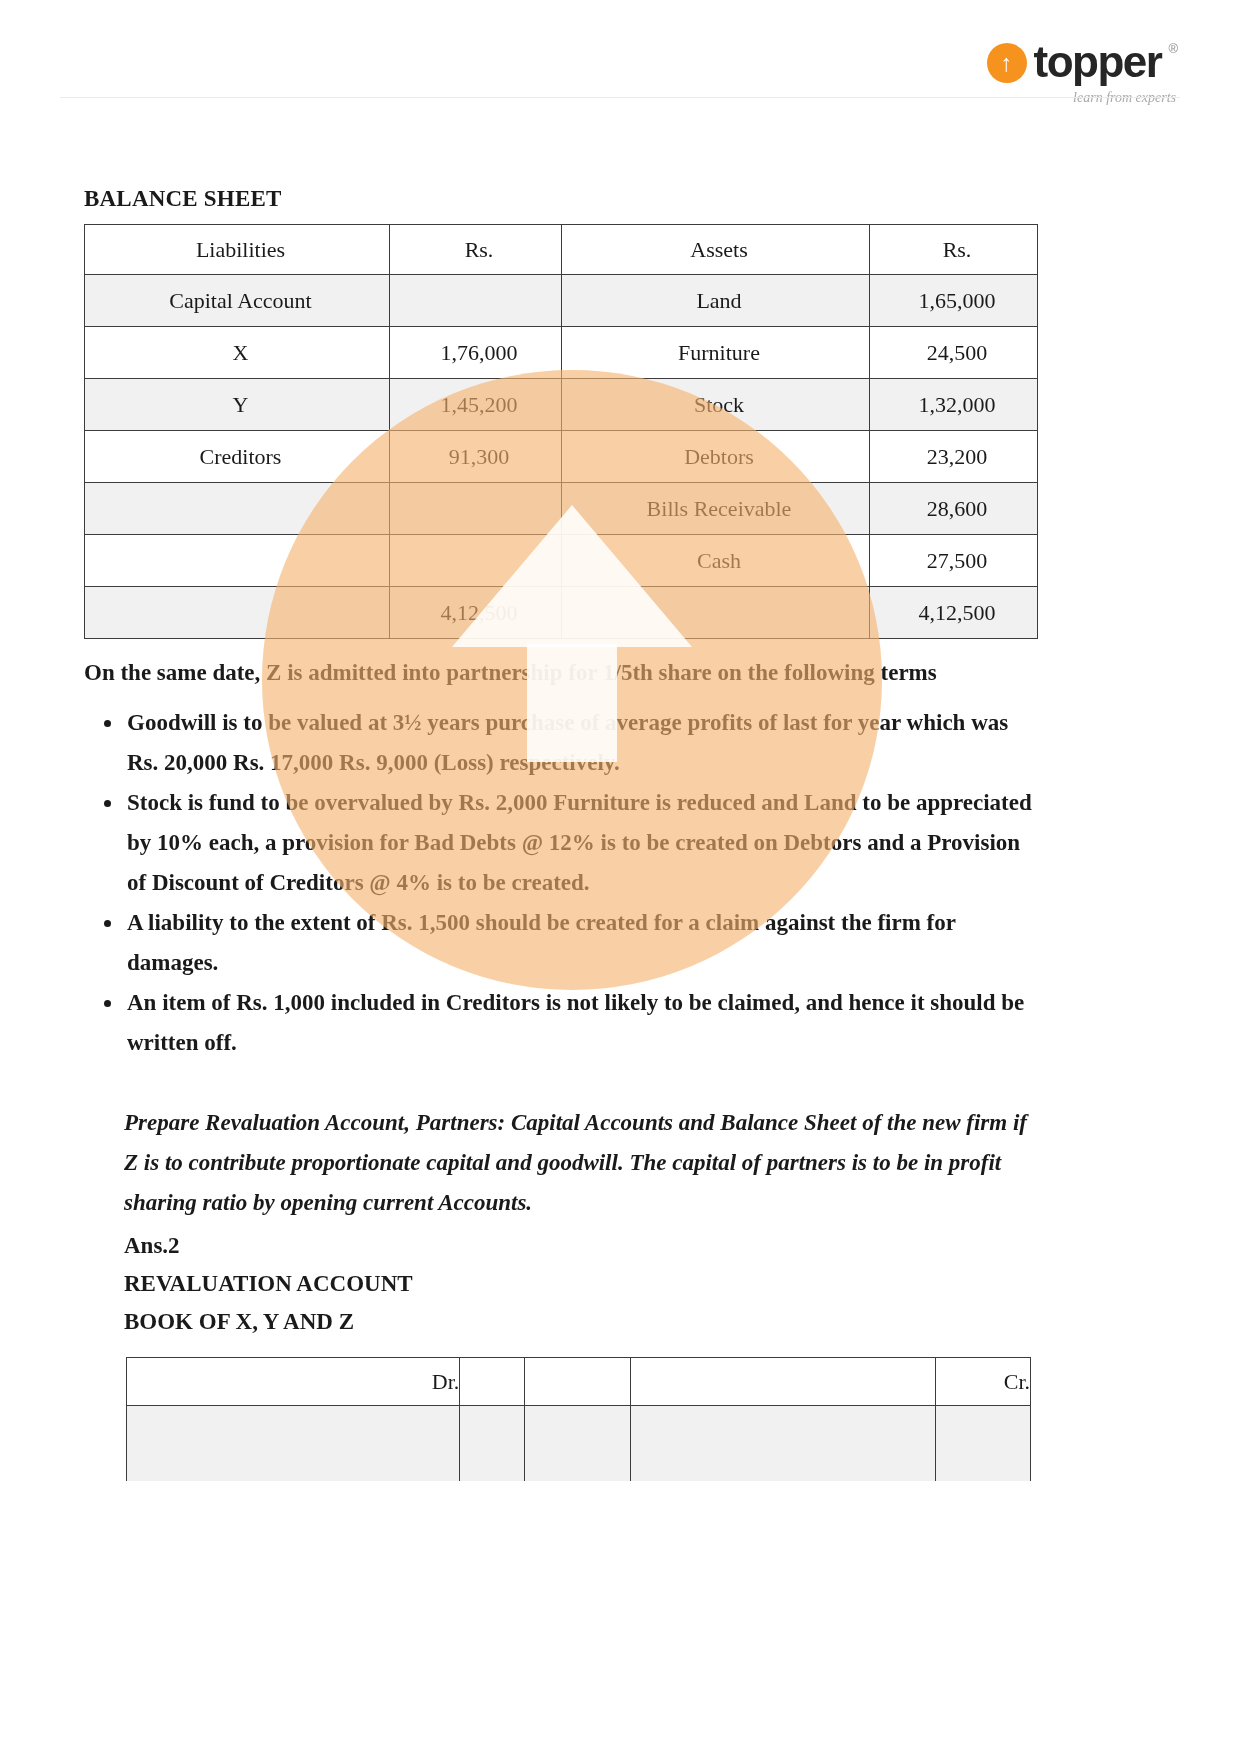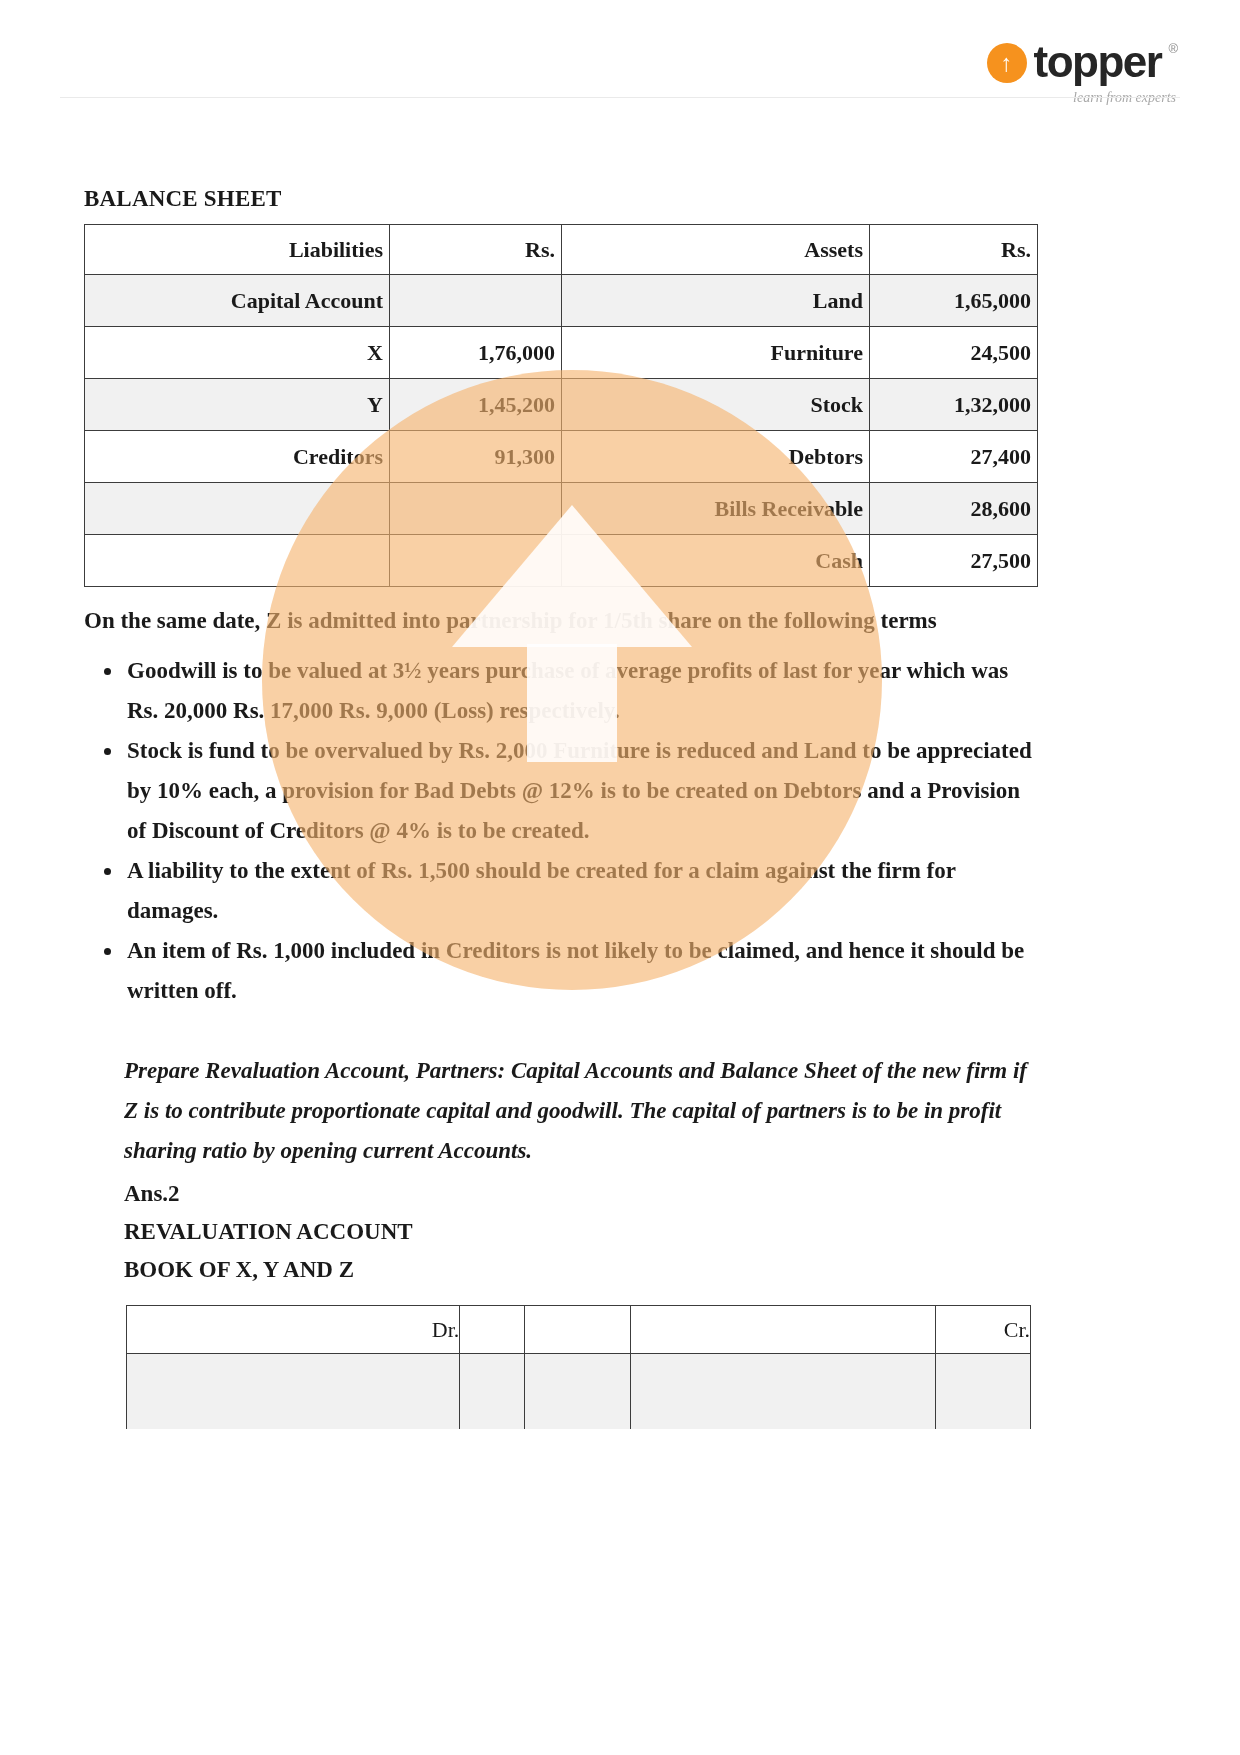--- a/index.html
+++ b/index.html
@@ -24,22 +24,22 @@
   .reg-mark { font:400 13px "Liberation Sans", sans-serif; color:#8d8d8d; margin-top:1px; }
   .tagline { position:absolute; right:2px; top:50px; font:italic 14px "Liberation Serif", serif; color:#a8a8a8; }
   .header-divider { position:absolute; top:97px; left:60px; right:60px; height:1px; background:#eaeaea; }
 
   
   .content { position:absolute; top:186px; left:84px; width:953px; }
   .bs-title { font-size:23px; font-weight:bold; letter-spacing:0.2px; margin-bottom:12px; }
 
   table.bs { width:100%; border-collapse:collapse; table-layout:fixed; }
   table.bs th, table.bs td {
-    border:1px solid #3c3c3c; font-size:22px; font-weight:bold;
-    text-align:right; padding:0 6px 0 13px; height:52px; vertical-align:middle;
+    border:1px solid #3c3c3c; font-size:22px; font-weight:normal;
+    text-align:center; padding:0 6px 0 13px; height:52px; vertical-align:middle;
     overflow:hidden; white-space:nowrap;
   }
   table.bs th { height:50px; }
   tr.alt td { background:#f1f1f1;margin-top:8px; }
 
   .intro { font-size:23px; font-weight:bold; line-height:40px; margin-top:14px; }
 
   ul.terms { margin:10px 0 0 18px; padding-left:22px; list-style:disc; }
   ul.terms li { font-size:23px; font-weight:bold; line-height:40px; padding-left:3px; }
 
@@ -118,33 +118,39 @@
         <tr class="alt">
           <td>Y</td>
           <td>1,45,200</td>
           <td>Stock</td>
           <td>1,32,000</td>
         </tr>
         <tr>
           <td>Creditors</td>
           <td>91,300</td>
           <td>Debtors</td>
-          <td>27,400</td>
+          <td>23,200</td>
         </tr>
         <tr class="alt">
           <td></td>
           <td></td>
           <td>Bills Receivable</td>
           <td>28,600</td>
         </tr>
         <tr>
           <td></td>
           <td></td>
           <td>Cash</td>
           <td>27,500</td>
+        </tr>
+        <tr class="alt">
+          <td></td>
+          <td>4,12,500</td>
+          <td></td>
+          <td>4,12,500</td>
         </tr>
       </tbody>
     </table>
 
     <p class="intro">On the same date, Z is admitted into partnership for 1/5th share on the following terms</p>
 
     <ul class="terms">
       <li>Goodwill is to be valued at 3½ years purchase of average profits of last for year which was Rs. 20,000 Rs. 17,000 Rs. 9,000 (Loss) respectively.</li>
       <li>Stock is fund to be overvalued by Rs. 2,000 Furniture is reduced and Land to be appreciated by 10% each, a provision for Bad Debts @ 12% is to be created on Debtors and a Provision of Discount of Creditors @ 4% is to be created.</li>
       <li>A liability to the extent of Rs. 1,500 should be created for a claim against the firm for damages.</li>

